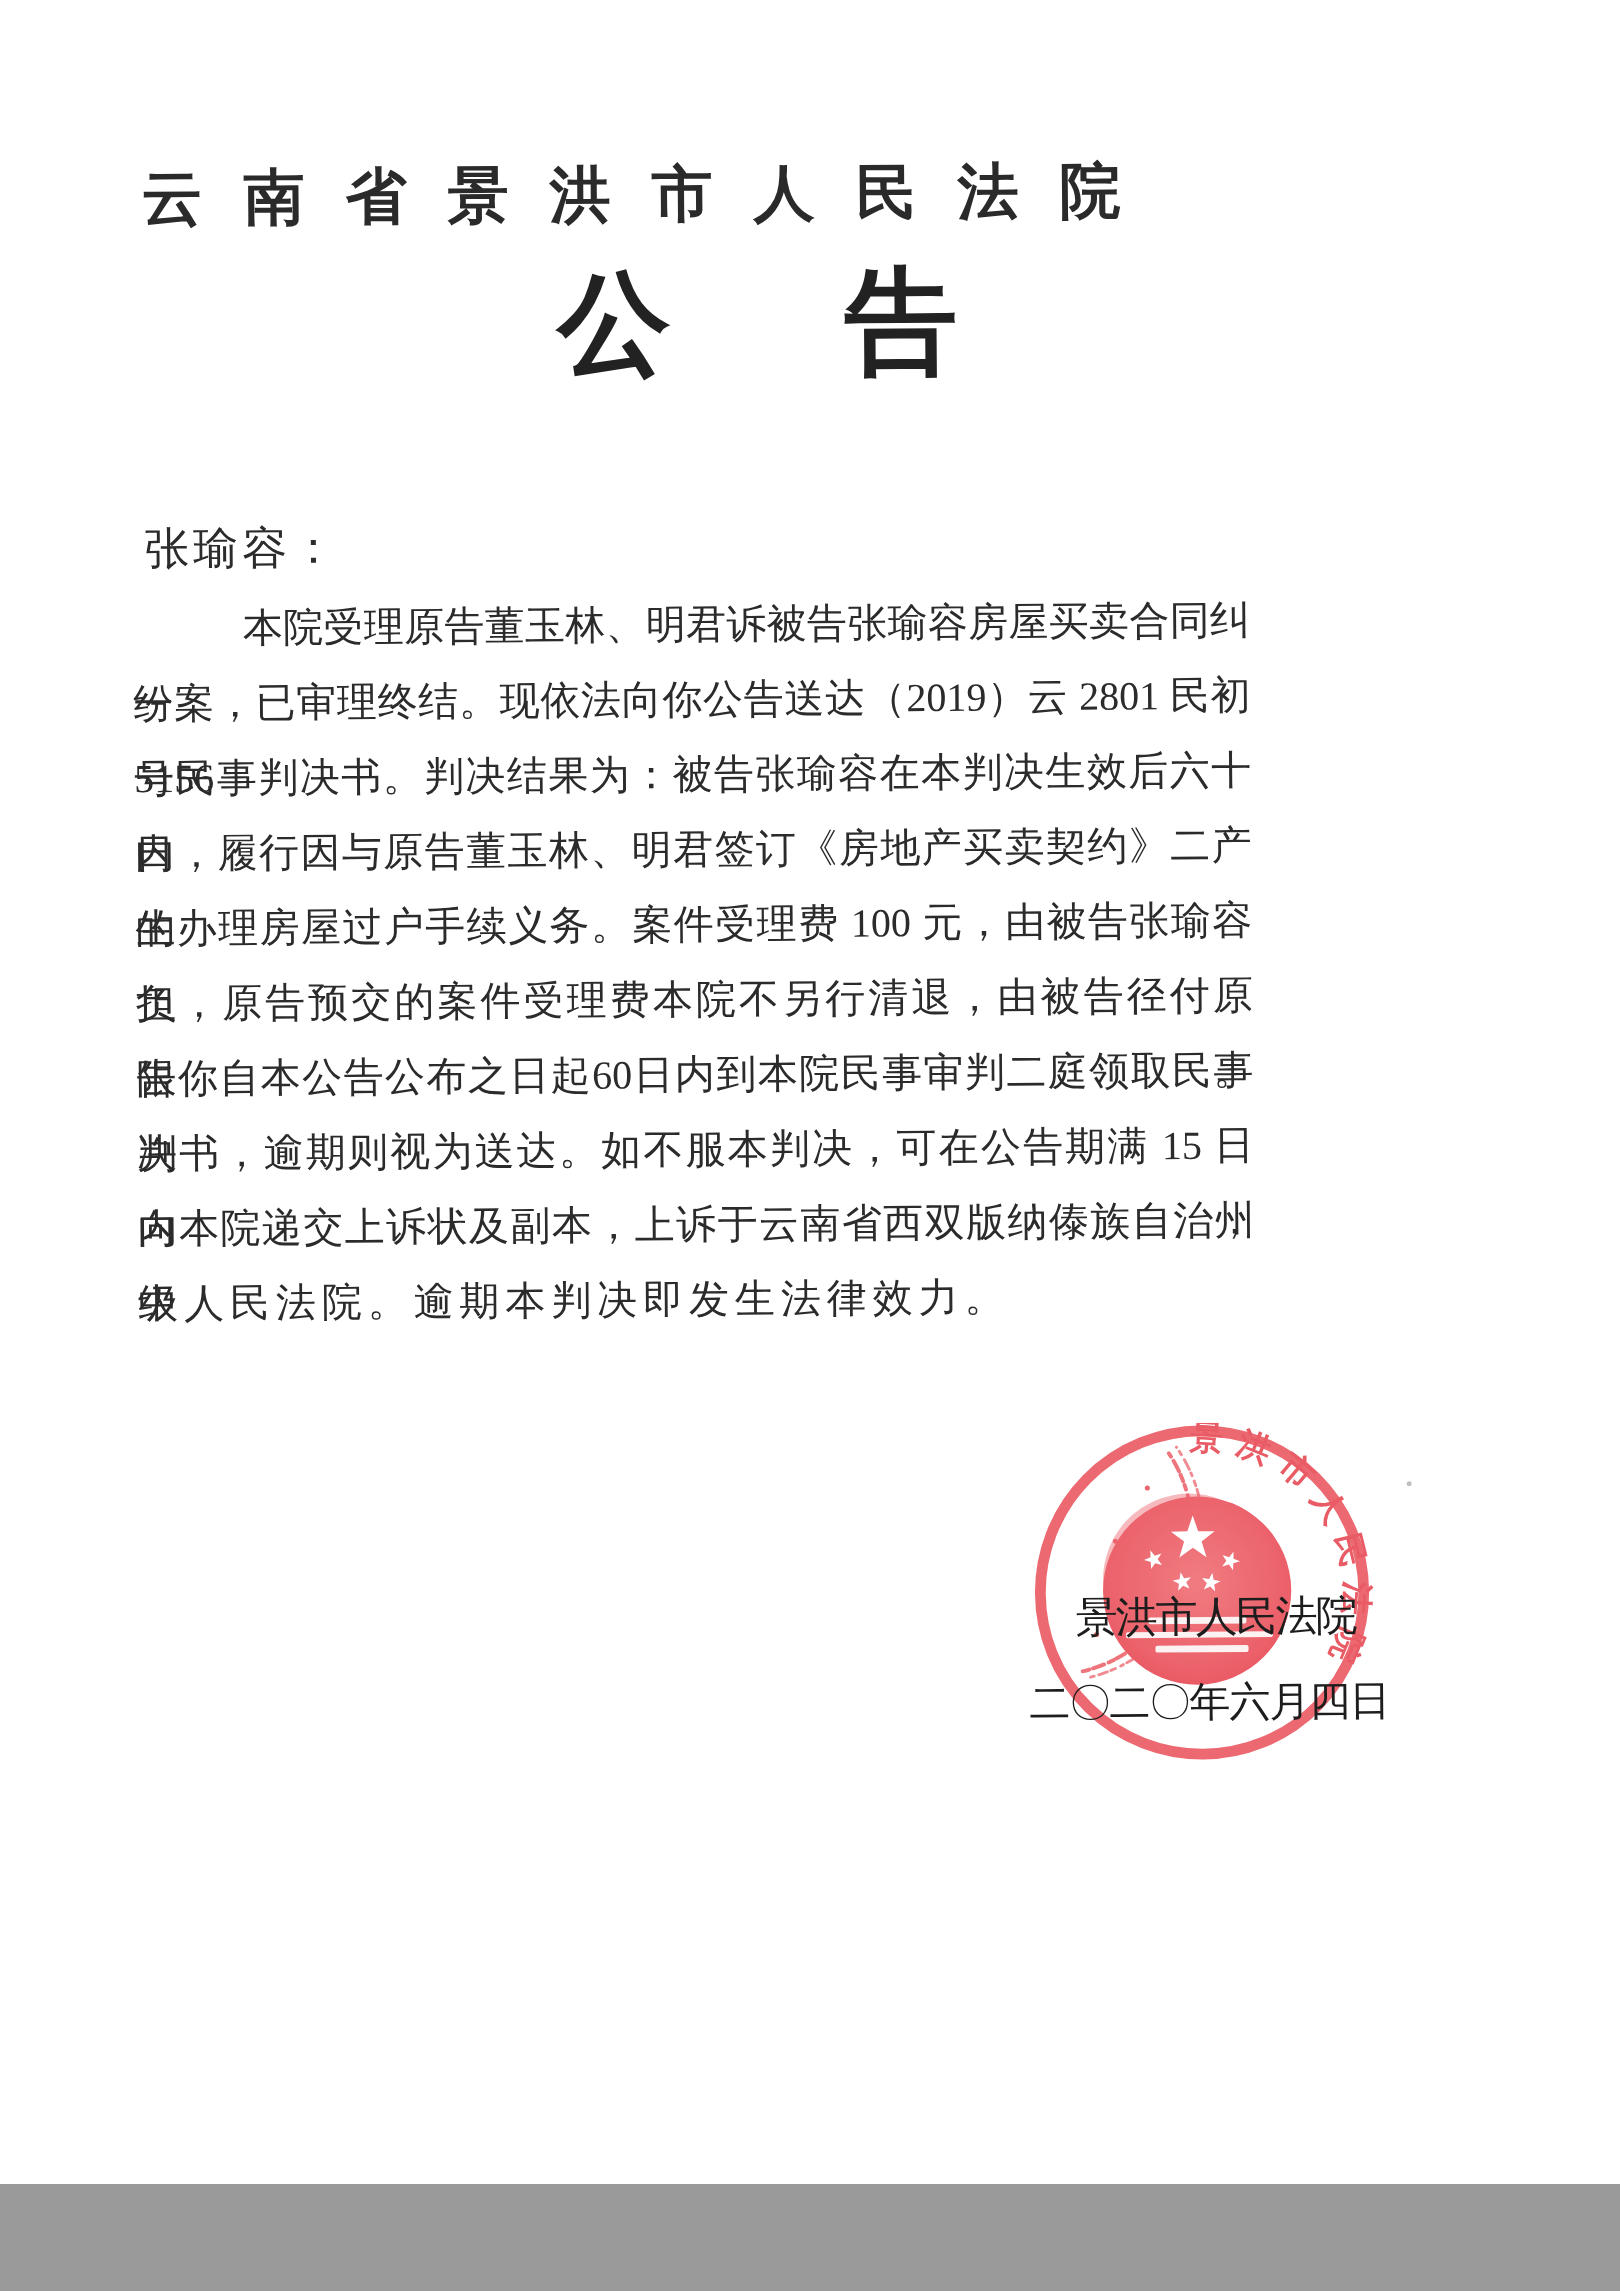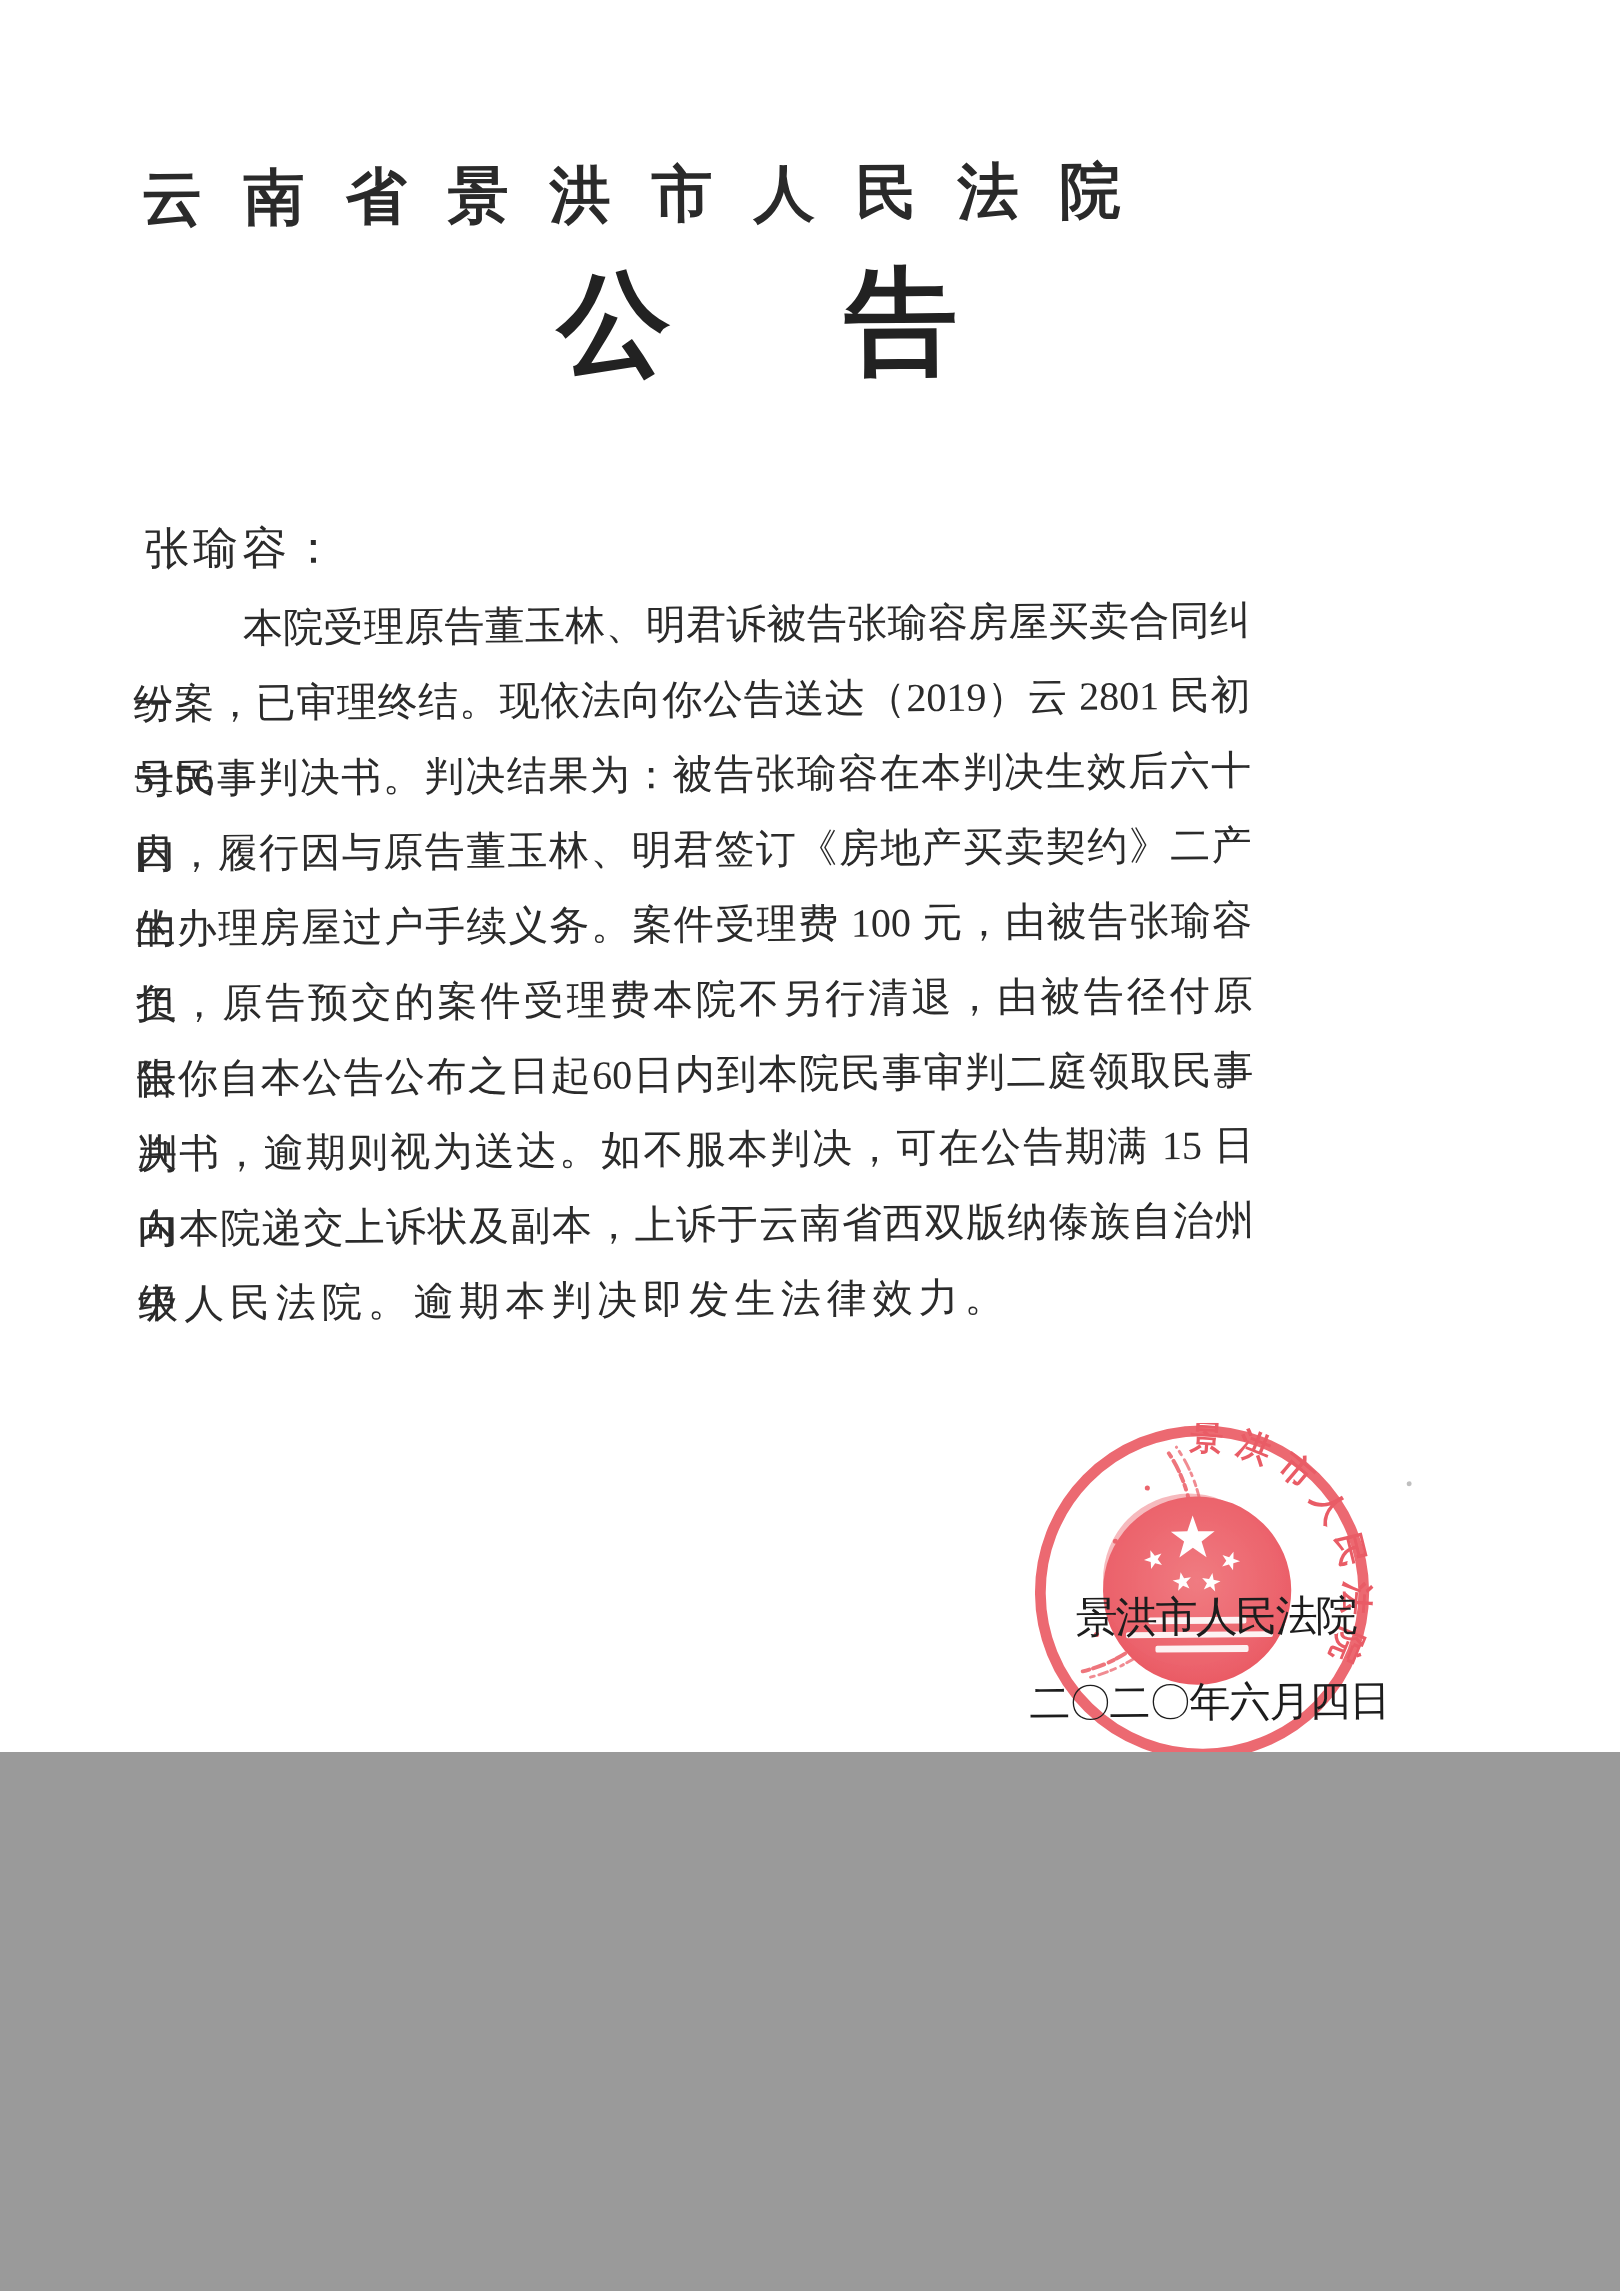--- a/index.html
+++ b/index.html
@@ -1,18 +1,18 @@
 <!DOCTYPE html>
 <html><head>
 <meta charset="utf-8">
 <style>
   html,body{margin:0;padding:0;background:#9a9a9a;}
   .page{
     position:relative;
-    width:1620px;height:1752px;
+    width:1620px;height:2184px;
     margin:0 auto;
     background:#ffffff;
     overflow:hidden;
     font-family:"Liberation Serif","DejaVu Serif",serif;
     color:#262626;
   }
   .scan-tilt{
     position:absolute;inset:0;
     transform:rotate(-0.45deg);
     transform-origin:810px 1146px;

